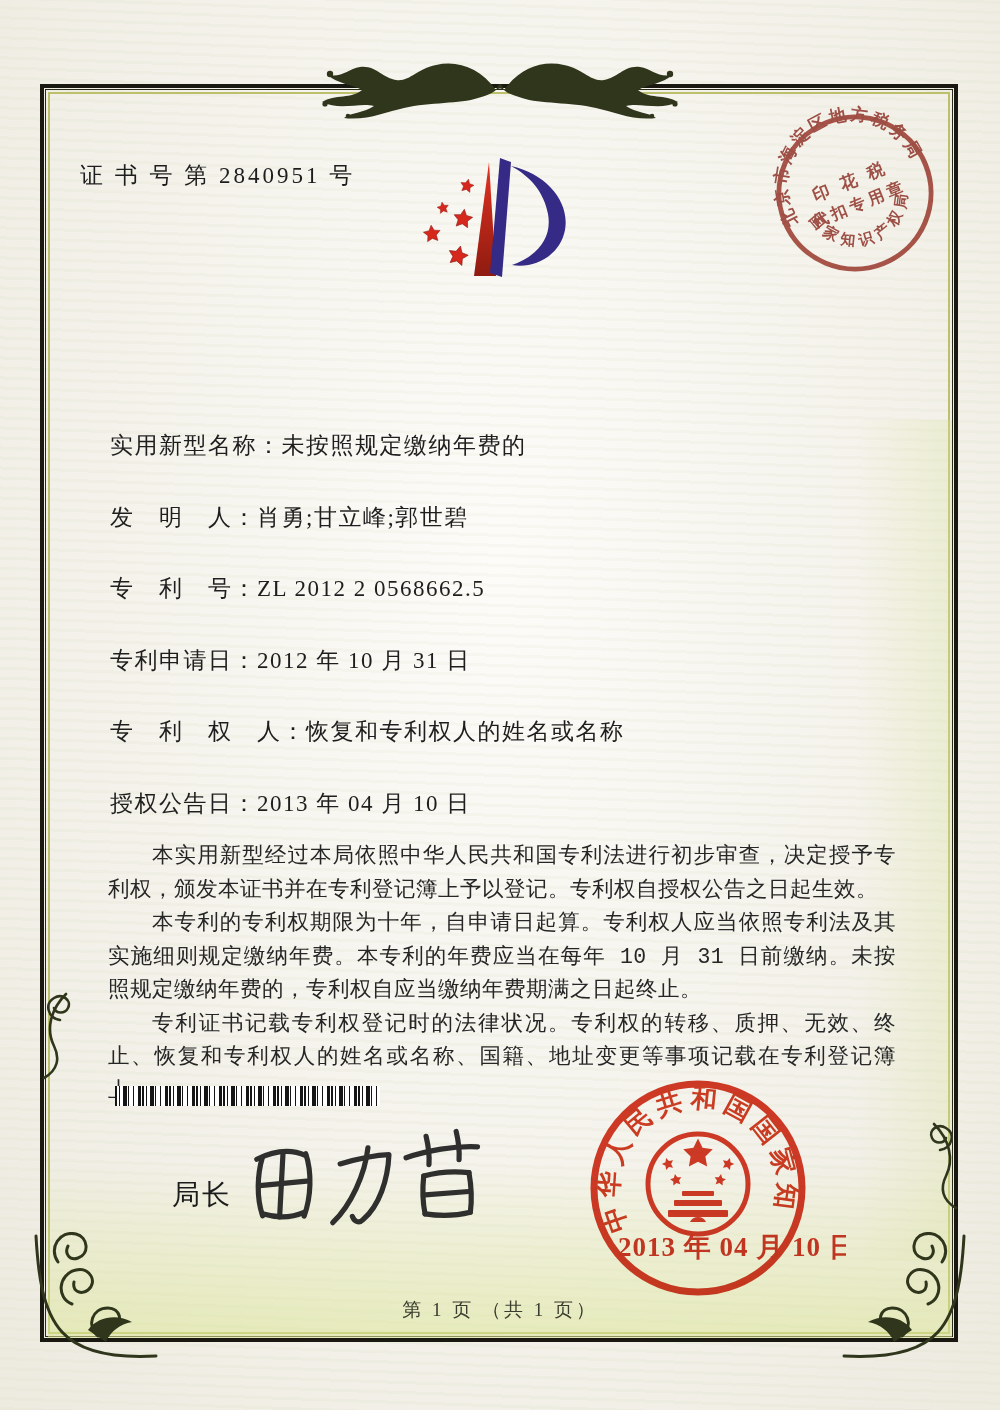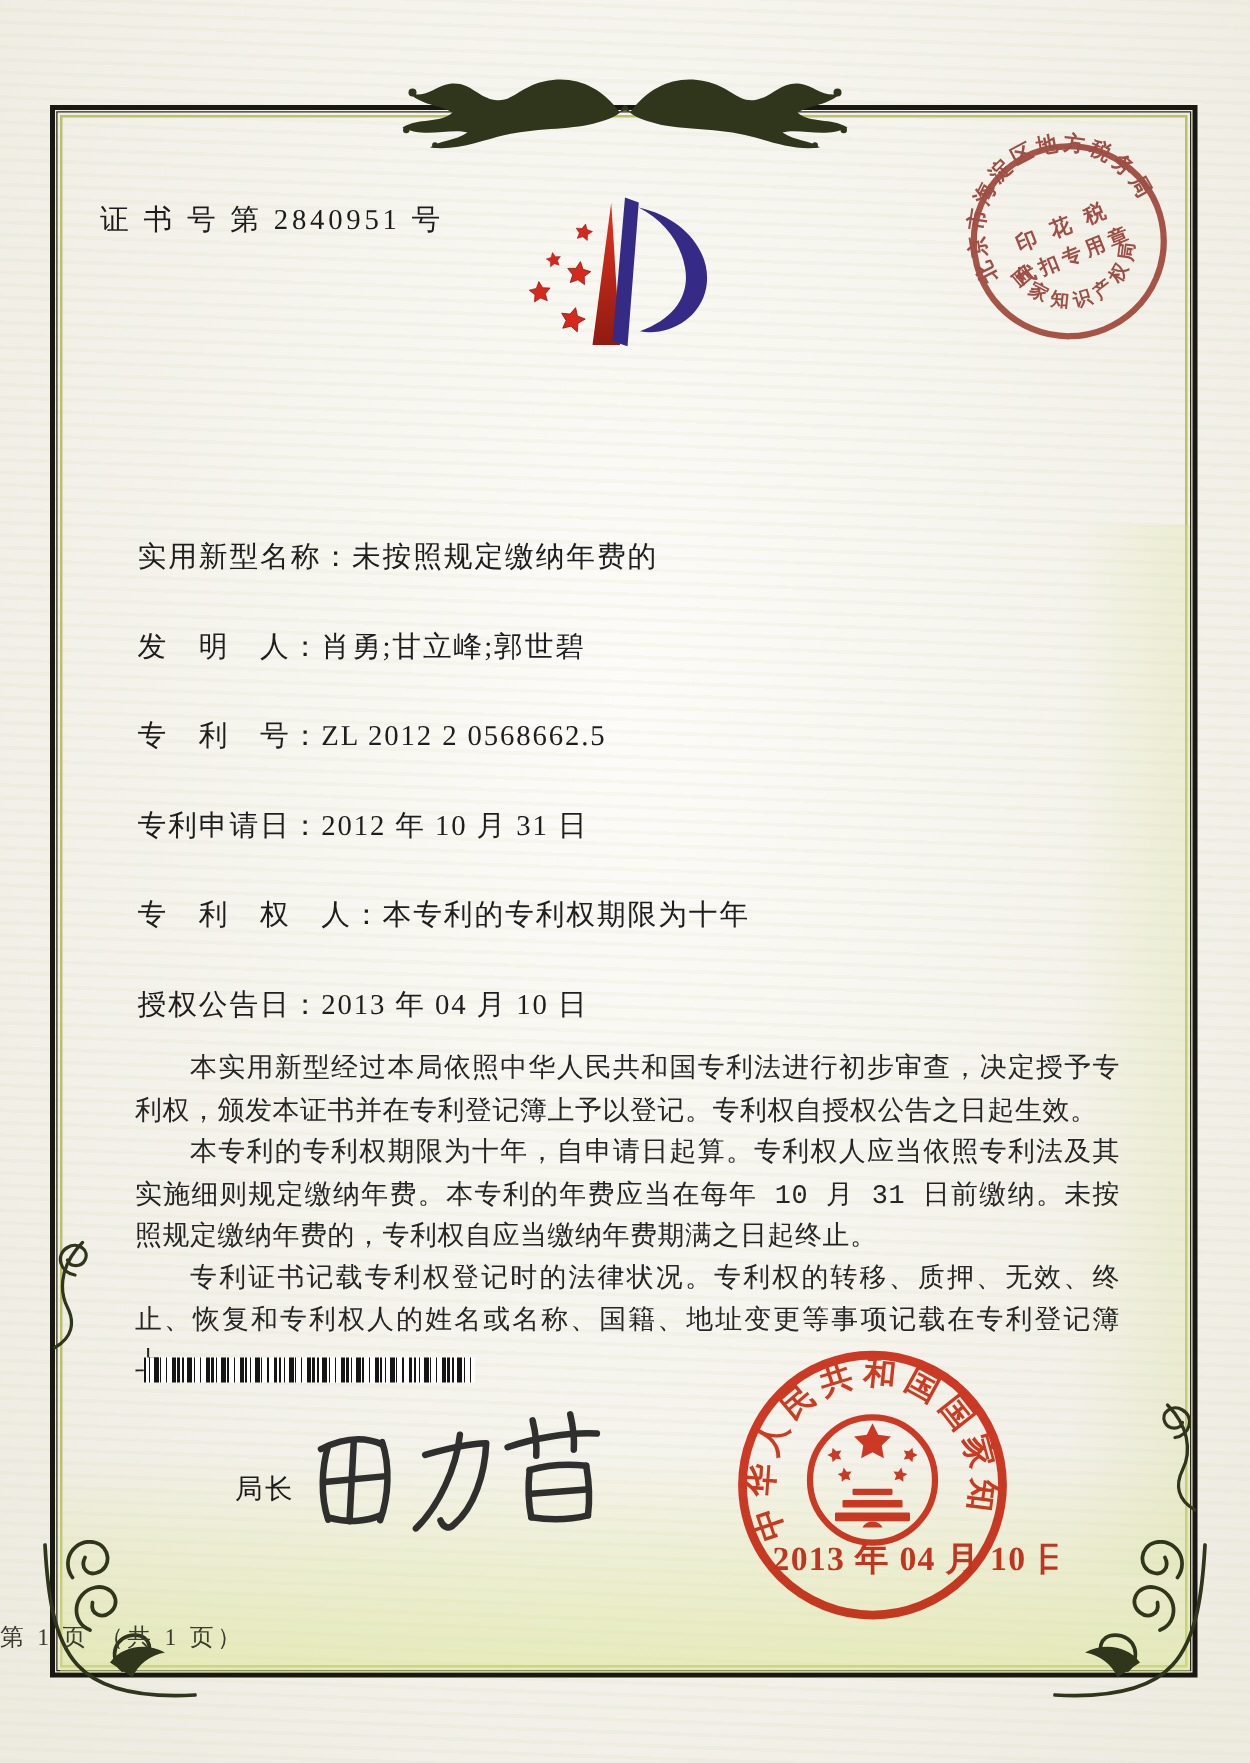--- a/index.html
+++ b/index.html
@@ -52,27 +52,27 @@
     font-size:21.5px; line-height:33.5px; color:#262626; text-align:justify;font-family:Liberation Mono, monospace;
   }
   .body-text p { text-indent:2.05em; letter-spacing:.5px; }
   .barcode {
     position:absolute; left:115px; top:1086px; width:265px; height:20px;
     background:repeating-linear-gradient(90deg,
       #151515 0 2px, #fff 2px 4px, #151515 4px 5px, #fff 5px 8px,
       #151515 8px 12px, #fff 12px 13px, #151515 13px 14px, #fff 14px 18px,
       #151515 18px 19px, #fff 19px 23px, #151515 23px 26px, #fff 26px 27px);
   }
-  .director-row { position:absolute; left:188px; top:1176px; font-size:22px; color:#1c1c1c; letter-spacing:2px; }
+  .director-row { position:absolute; left:172px; top:1176px; font-size:28px; color:#1c1c1c; letter-spacing:2px; }
   .signature-svg { position:absolute; left:235px; top:1118px; }
   .seal-svg { position:absolute; left:550px; top:1056px; mix-blend-mode:multiply; }
   .tax-stamp-svg { position:absolute; left:758px; top:96px; mix-blend-mode:multiply; }
   .logo-svg { position:absolute; left:400px; top:152px; }
   .footer {
-    position:absolute; left:0; top:1297px; width:100%; 
+    position:absolute; left:0; top:1297px; width:100%; text-align:center;
     font-size:19px; color:#3a3d2e; letter-spacing:3px;
   }
   .ornament { position:absolute; pointer-events:none; }
   .seal-ring-text { font-size:26px; font-weight:700; letter-spacing:6px; fill:#d23418; }
   .seal-date-text { font-size:27px; font-weight:700; letter-spacing:1px; fill:#cf2e1b; }
   .stamp-arc-top { font-size:17px; font-weight:700; letter-spacing:3px; fill:#9c4038; }
   .stamp-arc-bottom { font-size:15px; font-weight:700; letter-spacing:5px; fill:#9c4038; }
   .stamp-center { font-size:17px; font-weight:700; letter-spacing:4px; fill:#9c4038; }
 </style>
 </head>
@@ -186,21 +186,21 @@
     <div class="field">
       <span class="lbl">发　明　人：</span><span class="val">肖勇;甘立峰;郭世碧</span>
     </div>
     <div class="field">
       <span class="lbl">专　利　号：</span><span class="val">ZL 2012 2 0568662.5</span>
     </div>
     <div class="field">
       <span class="lbl">专利申请日：</span><span class="val">2012 年 10 月 31 日</span>
     </div>
     <div class="field">
-      <span class="lbl">专　利　权　人：</span><span class="val">本专利的专利权期限为十年</span>
+      <span class="lbl">专　利　权　人：</span><span class="val">恢复和专利权人的姓名或名称</span>
     </div>
     <div class="field">
       <span class="lbl">授权公告日：</span><span class="val">2013 年 04 月 10 日</span>
     </div>
   </div>
 
   <div class="body-text">
     <p>本实用新型经过本局依照中华人民共和国专利法进行初步审查，决定授予专利权，颁发本证书并在专利登记簿上予以登记。专利权自授权公告之日起生效。</p>
     <p>本专利的专利权期限为十年，自申请日起算。专利权人应当依照专利法及其实施细则规定缴纳年费。本专利的年费应当在每年 10 月 31 日前缴纳。未按照规定缴纳年费的，专利权自应当缴纳年费期满之日起终止。</p>
     <p>专利证书记载专利权登记时的法律状况。专利权的转移、质押、无效、终止、恢复和专利权人的姓名或名称、国籍、地址变更等事项记载在专利登记簿上。</p>

